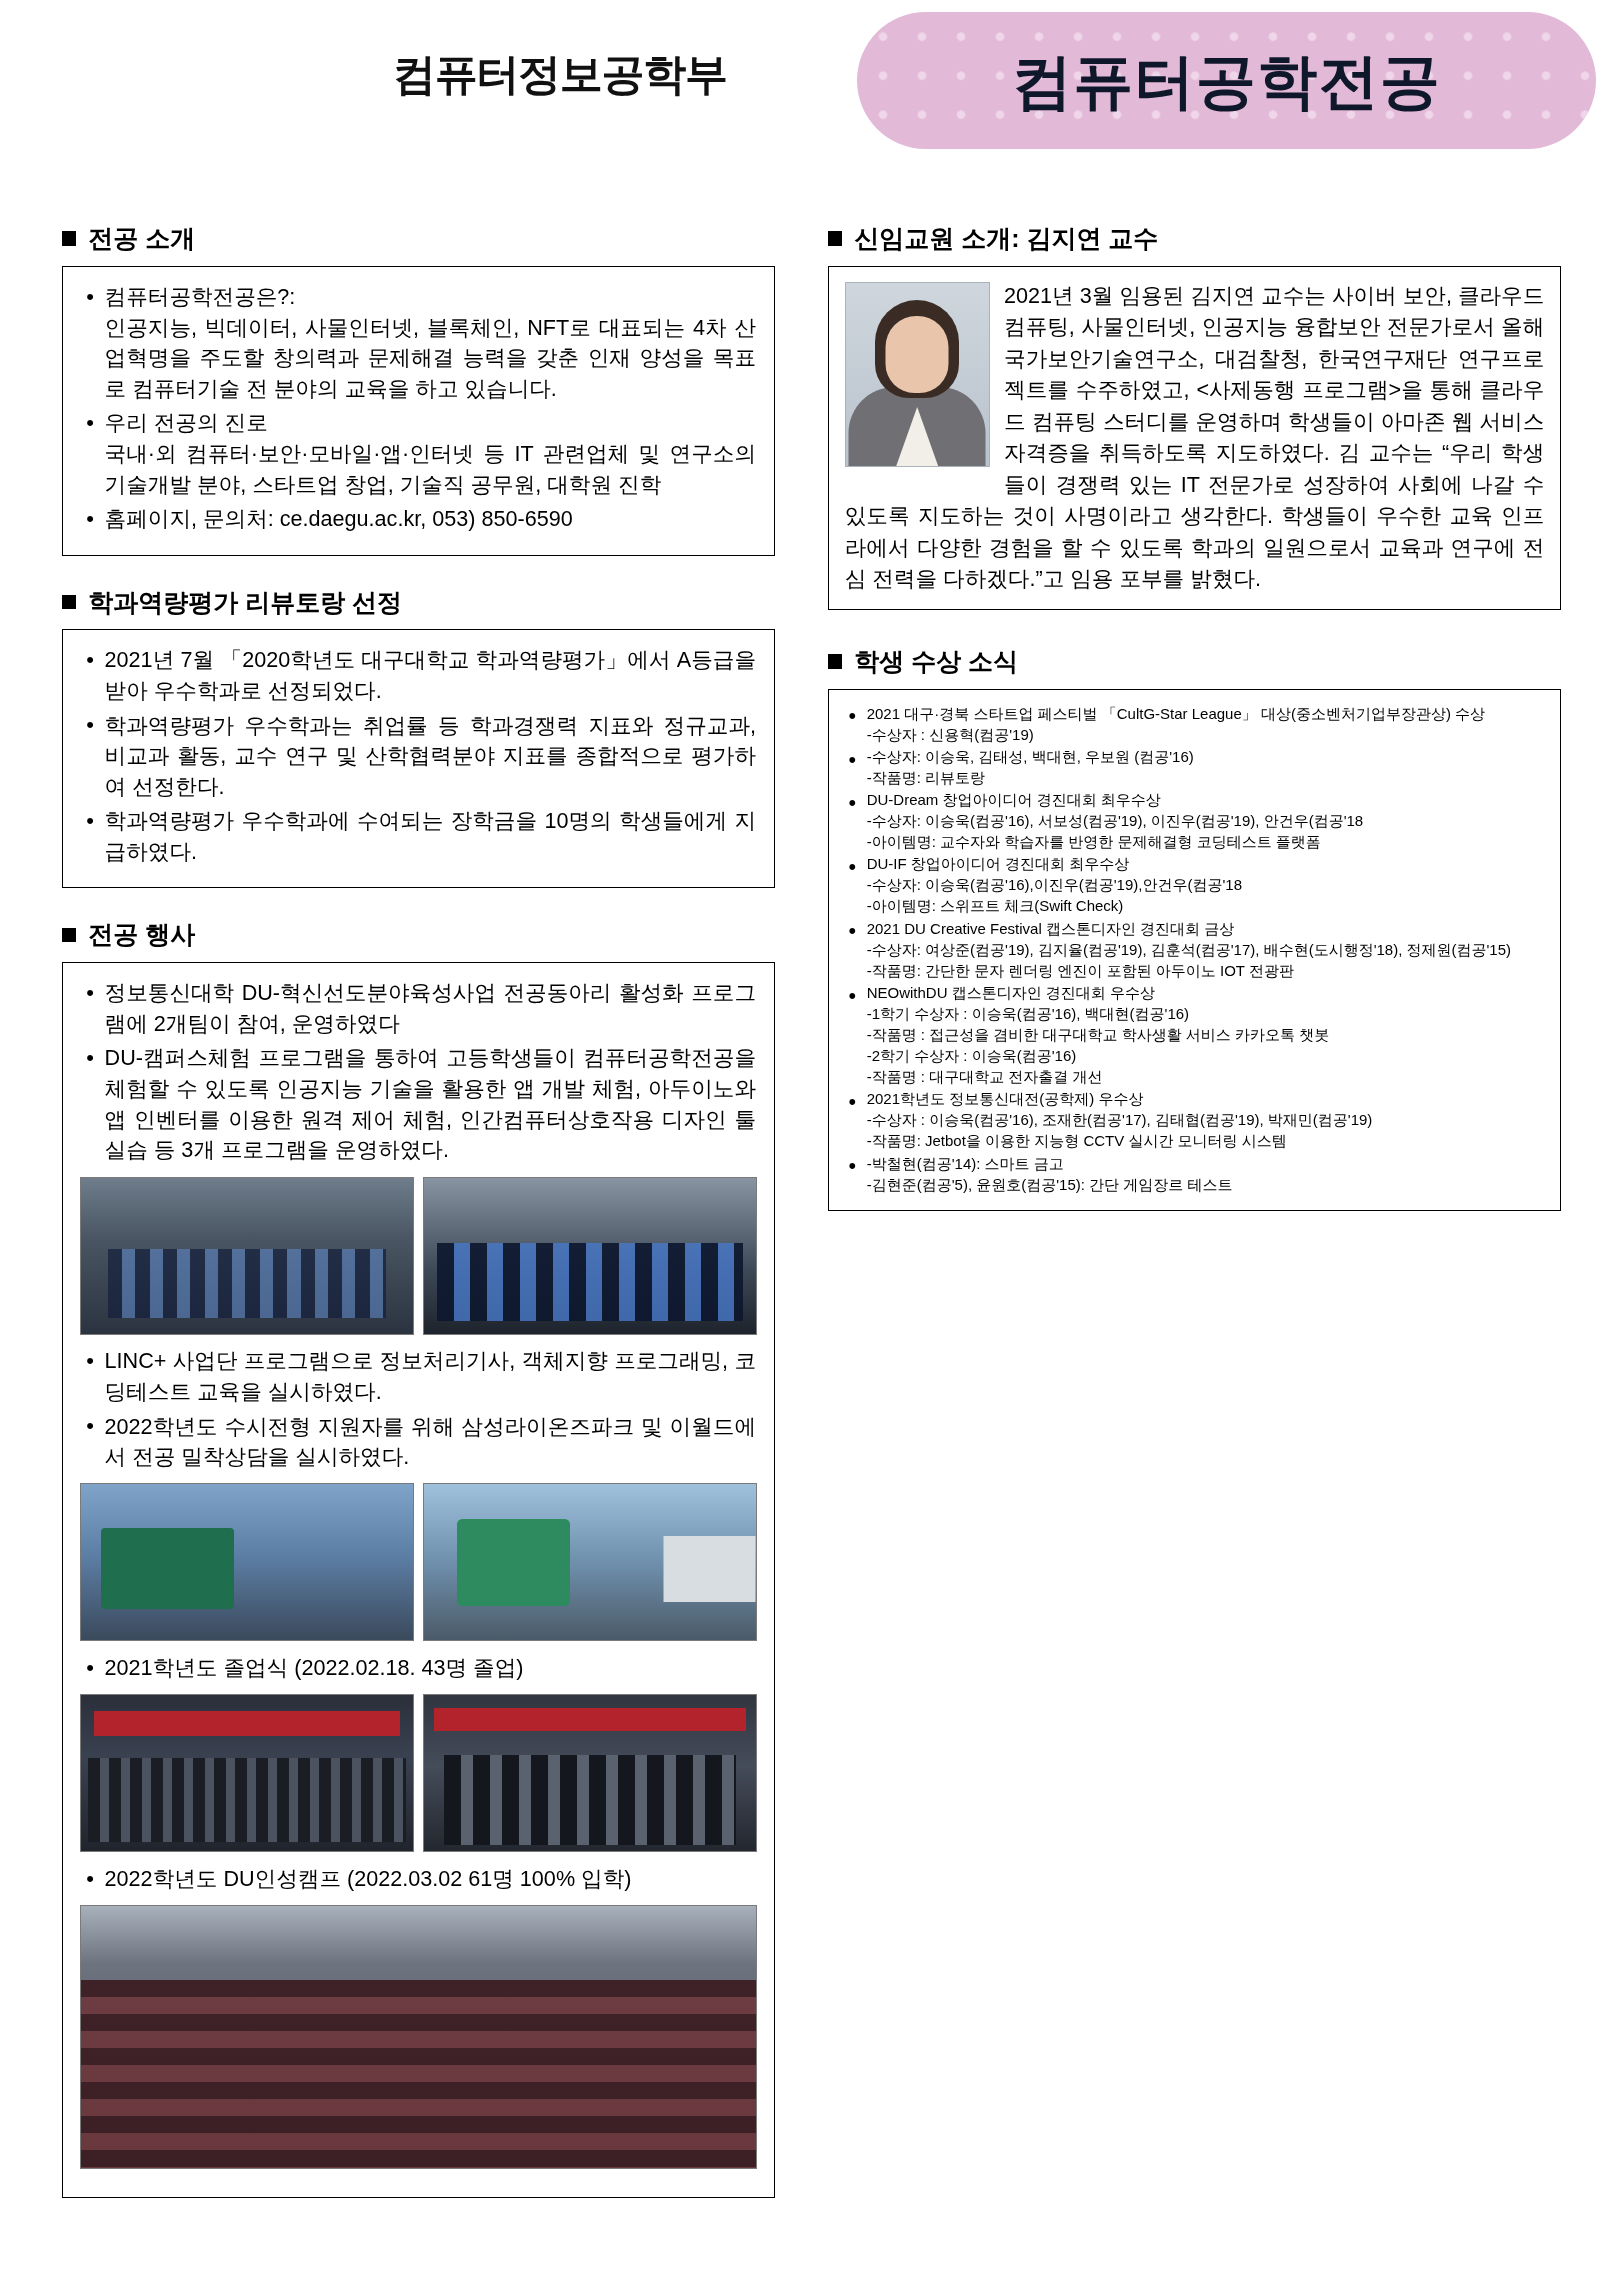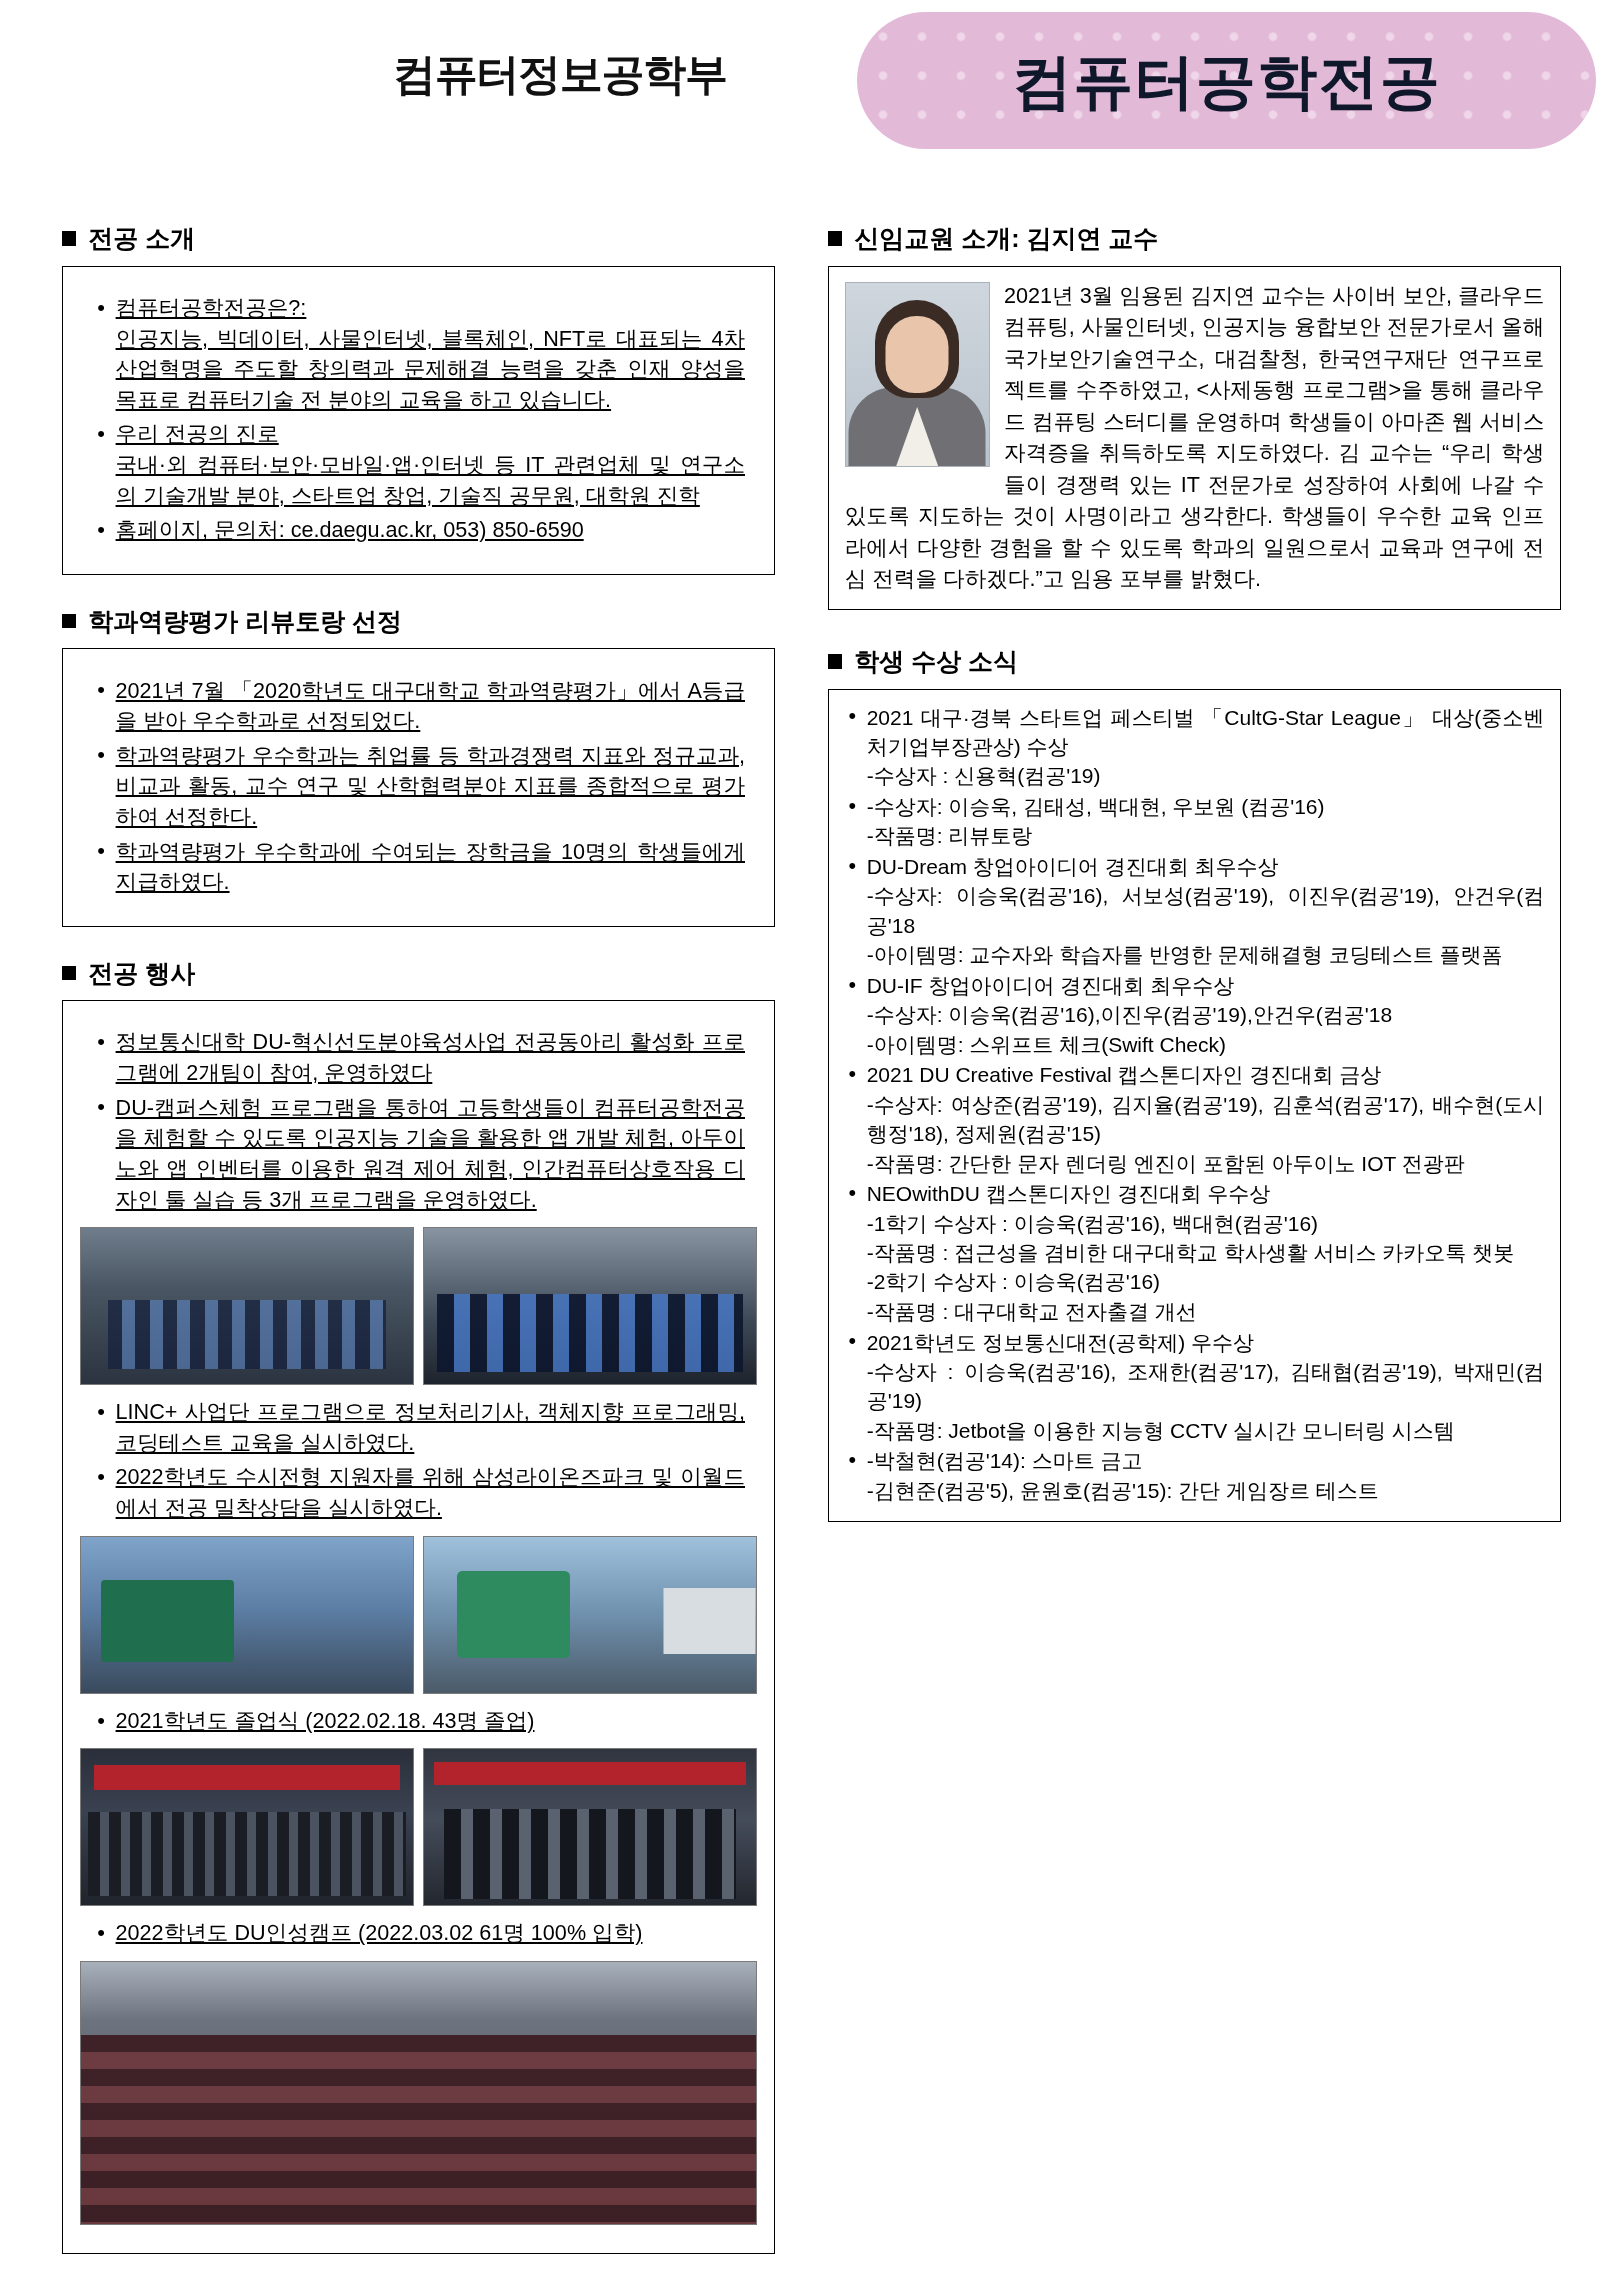--- a/index.html
+++ b/index.html
@@ -110,23 +110,22 @@
   
   .box {
     border: 1.3px solid #000;
     padding: 14.4px 17px 15.7px 17px;
     box-sizing: border-box;
     margin-bottom: 30px;
     background: #fff;
   }
   ul.blist {
     list-style: none;
-    margin: 12px;
+    margin: 1px;
     padding: 0;
-    text-decoration: underline;
   }
   ul.blist > li {
     position: relative;
     padding-left: 23.6px;
     margin-bottom: 3.9px;
     font-size: 21.6px;
     line-height: 1.42;
     text-align: justify;
   }
   ul.blist > li::before {
@@ -342,21 +341,21 @@
   }
   ul.alist {
     list-style: none;
     margin: 0;
     padding: 0;
   }
   ul.alist > li {
     position: relative;
     padding-left: 22px;
     margin-bottom: 1.3px;
-    font-size: 21px;
+    font-size: 15px;
     line-height: 1.40;
     text-align: justify;
   }
   ul.alist > li::before {
     content: "•";
     position: absolute;
     left: 3.9px;
     top: -1.3px;
     font-size: 21.6px;
   }

